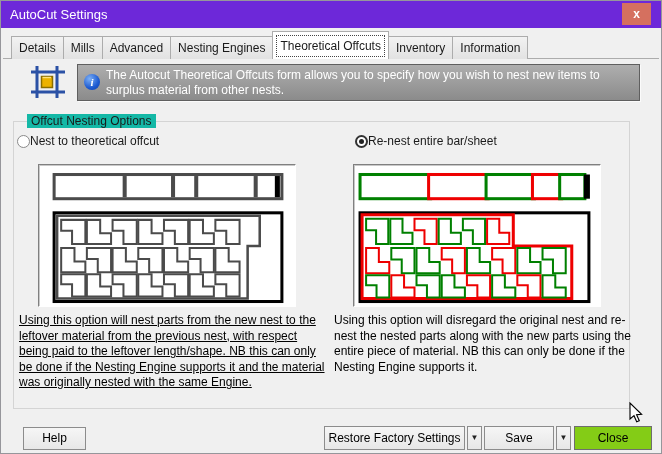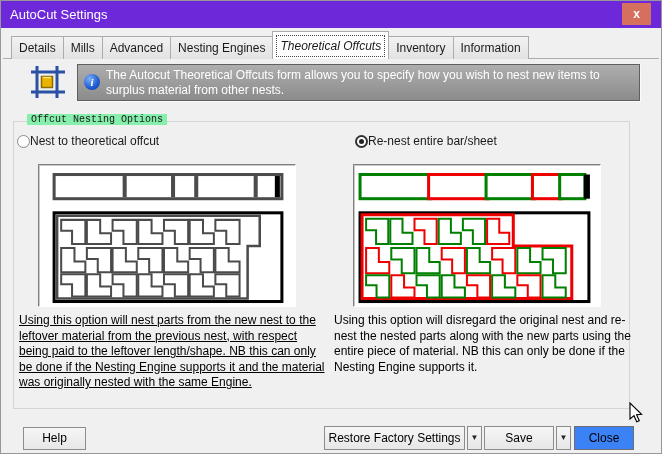--- a/index.html
+++ b/index.html
@@ -11,33 +11,33 @@
   
   .titlebar{position:absolute;left:0;top:0;right:0;height:27px;}
   .title{position:absolute;left:9px;top:0;line-height:27px;font-size:13px;color:#fff;}
   .closebtn{position:absolute;top:2px;right:10px;width:29px;height:22px;
     color:#fff;font-size:12px;font-weight:bold;text-align:center;line-height:22px;cursor:default;}
   
   .tabline{position:absolute;left:2px;right:2px;top:57px;border-top:1px solid #acacac;z-index:1;}
   .tabs{position:absolute;left:10px;top:30px;height:28px;display:flex;align-items:flex-end;z-index:2;justify-content:center;}
   .tab{box-sizing:border-box;height:23px;padding:4px 7px 0;font-size:12px;white-space:nowrap;
     background:linear-gradient(#f2f2f2,#e2e2e2);border:1px solid #acacac;border-bottom:none;margin-right:-1px;}
-  .tab.active{position:relative;z-index:3;height:28px;padding-top:7px;background:#fff;font-style:italic;}
+  .tab.active{position:relative;z-index:3;height:28px;padding-top:7px;background:#fff;}
   .tab.active::after{content:"";position:absolute;left:3px;top:3px;right:3px;bottom:2px;border:1px dotted #444;}
   
   .logo{position:absolute;left:27px;top:62px;width:40px;height:38px;}
   .banner{position:absolute;left:76px;top:63px;width:563px;height:37px;box-sizing:border-box;
     background:linear-gradient(#aeaeae,#8b8b8b);border:1px solid #5f5f5f;box-shadow:1px 1px 0 #fbfbfb;
     color:#fff;font-size:12px;line-height:15px;padding:3px 6px 0 28px;}
   .infoicon{position:absolute;left:6px;top:9px;width:16px;height:16px;border-radius:50%;
     background:radial-gradient(circle at 35% 30%,#7db0f5,#1c5ad1 60%,#0c3da6);
     color:#fff;font:bold italic 11px "Liberation Serif",serif;text-align:center;line-height:16px;}
   
   .groupbox{position:absolute;left:12px;top:120px;width:615px;height:286px;border:1px solid #d4d4d4;}
-  .grouplabel{position:absolute;left:26px;top:113px;font-size:10px;background:#86efac;padding:0 4px;font-family:Liberation Mono, monospace;}
+  .grouplabel{position:absolute;left:26px;top:113px;font-size:12px;background:#14b8a6;padding:0 4px;}
   
   .radiorow{position:absolute;top:133px;display:flex;align-items:center;font-size:12px;}
   .radio{width:13px;height:13px;border-radius:50%;border:1px solid #8a8a8a;background:#fff;
     box-sizing:border-box;position:relative;flex:0 0 auto;}
   .radio.checked{border:2px solid #333;}
   .radio.checked::after{content:"";position:absolute;left:2px;top:2px;width:5px;height:5px;border-radius:50%;background:#222;}
   
   .preview{position:absolute;top:163px;height:141px;background:#fff;
     border:1px solid;border-color:#808080 #ffffff #ffffff #808080;box-shadow:inset 1px 1px 0 #c9c9c9;}
   .preview svg{display:block;width:100%;height:100%;}
@@ -168,18 +168,18 @@
   </div>
 
   <div class="desc" style="left:18px;width:308px;text-decoration:underline;">Using this option will nest parts from the new nest to the leftover material from the previous nest, with respect being paid to the leftover length/shape. NB this can only be done if the Nesting Engine supports it and the material was originally nested with the same Engine.</div>
   <div class="desc" style="left:333px;width:300px;">Using this option will disregard the original nest and re-nest the nested parts along with the new parts using the entire piece of material. NB this can only be done if the Nesting Engine supports it.</div>
 
   <div class="btn" style="left:22px;top:426px;width:63px;height:23px;line-height:21px;">Help</div>
   <div class="btn" style="left:323px;top:425px;width:141px;height:24px;line-height:22px;">Restore Factory Settings</div>
   <div class="btn arrow" style="left:466px;top:425px;width:15px;height:24px;line-height:22px;">▼</div>
   <div class="btn" style="left:483px;top:425px;width:70px;height:24px;line-height:22px;">Save</div>
   <div class="btn arrow" style="left:555px;top:425px;width:15px;height:24px;line-height:22px;">▼</div>
-  <div class="btn" style="left:573px;top:425px;width:60px;height:24px;line-height:22px;background:#3b82f6;border-color:#6e6e6e;">Close</div>
+  <div class="btn" style="left:573px;top:425px;width:78px;height:24px;line-height:22px;background:#84cc16;border-color:#6e6e6e;">Close</div>
 
   <svg class="cursor" width="15" height="22" viewBox="0 0 15 22">
     <polygon points="1,1 1,17 5,13.7 7.7,19.8 10.3,18.7 7.6,12.7 12.6,12.4" fill="#ffffff" stroke="#000000" stroke-width="1.1"></polygon>
   </svg>
 </div>
 
 </body></html>

